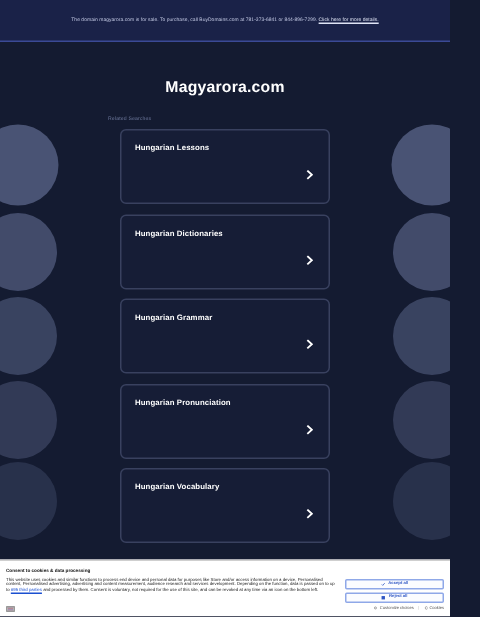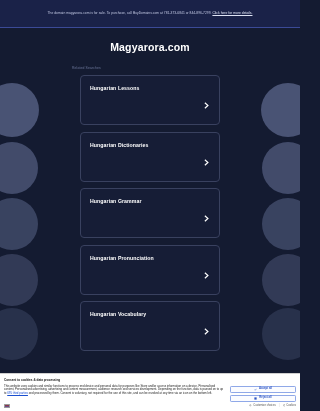--- a/index.html
+++ b/index.html
@@ -22,21 +22,21 @@
     border-bottom: 1.5px solid #3b4a96;
     display: flex; align-items: center; justify-content: center;
   }
   .sale-text {
     font-size: 3.3px; line-height: 1.25; color: #c3c9e4;
     text-align: center; letter-spacing: .03px; white-space: nowrap;
   }
   .sale-text a { color: #dfe4f5; text-decoration: underline; }
 
   
-  .content { position: relative; z-index: 4; padding-top: 13px; }
+  .content { position: relative; z-index: 4; padding-top: 24px; }
   .site-title {
     text-align: center; color: #ffffff;
     font-size: 10.5px; font-weight: bold; letter-spacing: .15px;
   }
   .related-label {
     margin: 13px 0 5px 72px;
     font-size: 3.4px; color: #6d789c; letter-spacing: .12px;
   }
 
   .cards { display: flex; flex-direction: column; align-items: center; gap: 6.5px; }

